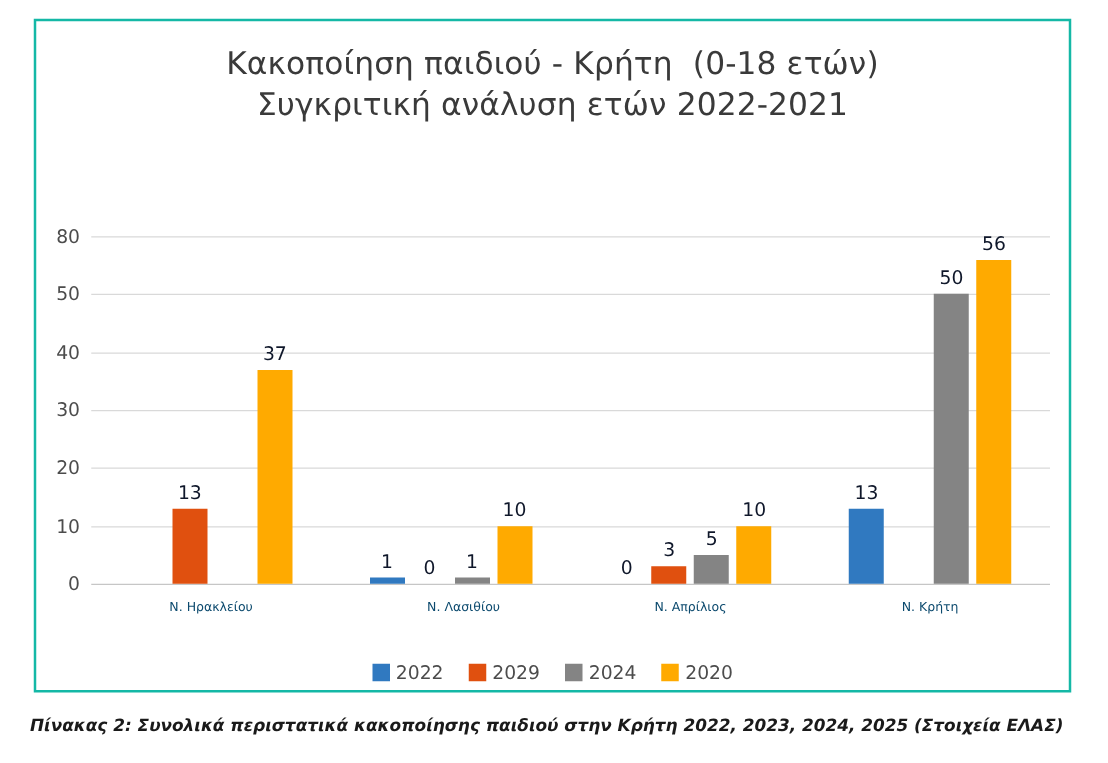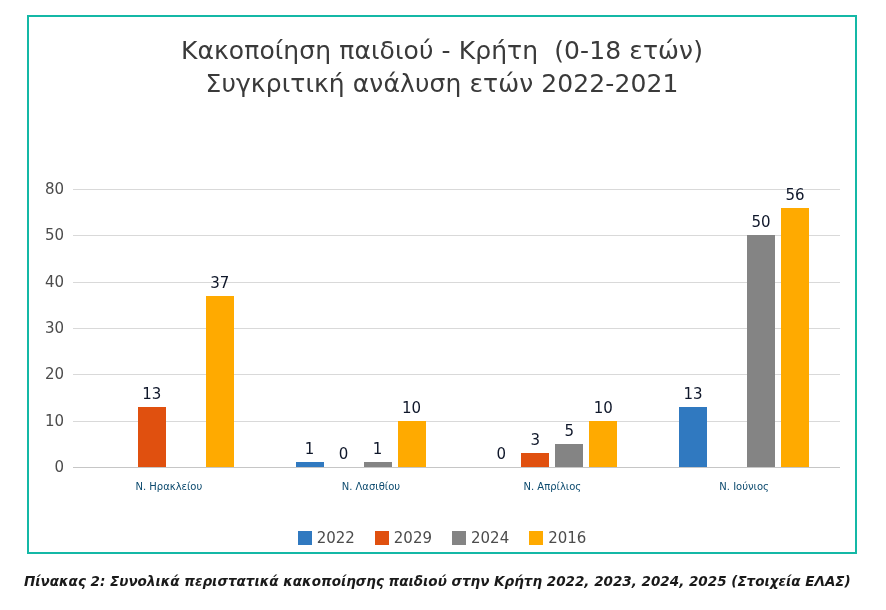--- a/index.html
+++ b/index.html
@@ -245,38 +245,38 @@
           <div class="bar-slot" style="left: 132.875px;">
             <div class="bar" title="2025 Ν. Χανίων: 56" style="height: 259.467px; background: rgb(255, 170, 0);"></div>
             <div class="bar-label" style="bottom: 263.467px;">56</div>
           </div>
         </div>
       </div>
     <div id="category-labels">
         <div class="cat-label" style="left: 0px; width: 191.75px; top: 292px;">Ν. Ηρακλείου</div>
         <div class="cat-label" style="left: 202px; width: 191.75px; top: 292px;">Ν. Λασιθίου</div>
         <div class="cat-label" style="left: 383.5px; width: 191.75px; top: 292px;">Ν. Απρίλιος</div>
-        <div class="cat-label" style="left: 575.25px; width: 191.75px; top: 292px;">Ν. Ιούνιος</div>
+        <div class="cat-label" style="left: 575.25px; width: 191.75px; top: 292px;">Ν. Κρήτη</div>
       </div>
   </div>
 
   <div id="legend">
       <div class="legend-item">
         <span class="legend-swatch" style="background: rgb(48, 121, 192);"></span>
         <span class="legend-text">2022</span>
       </div>
       <div class="legend-item">
         <span class="legend-swatch" style="background: rgb(224, 80, 15);"></span>
         <span class="legend-text">2029</span>
       </div>
       <div class="legend-item">
         <span class="legend-swatch" style="background: rgb(132, 132, 132);"></span>
         <span class="legend-text">2024</span>
       </div>
       <div class="legend-item">
         <span class="legend-swatch" style="background: rgb(255, 170, 0);"></span>
-        <span class="legend-text">2016</span>
+        <span class="legend-text">2020</span>
       </div>
     </div>
 
 </div>
 
 <div id="caption">Πίνακας 2: Συνολικά περιστατικά κακοποίησης παιδιού στην Κρήτη 2022, 2023, 2024, 2025 (Στοιχεία ΕΛΑΣ)</div>
 
 </body></html>

